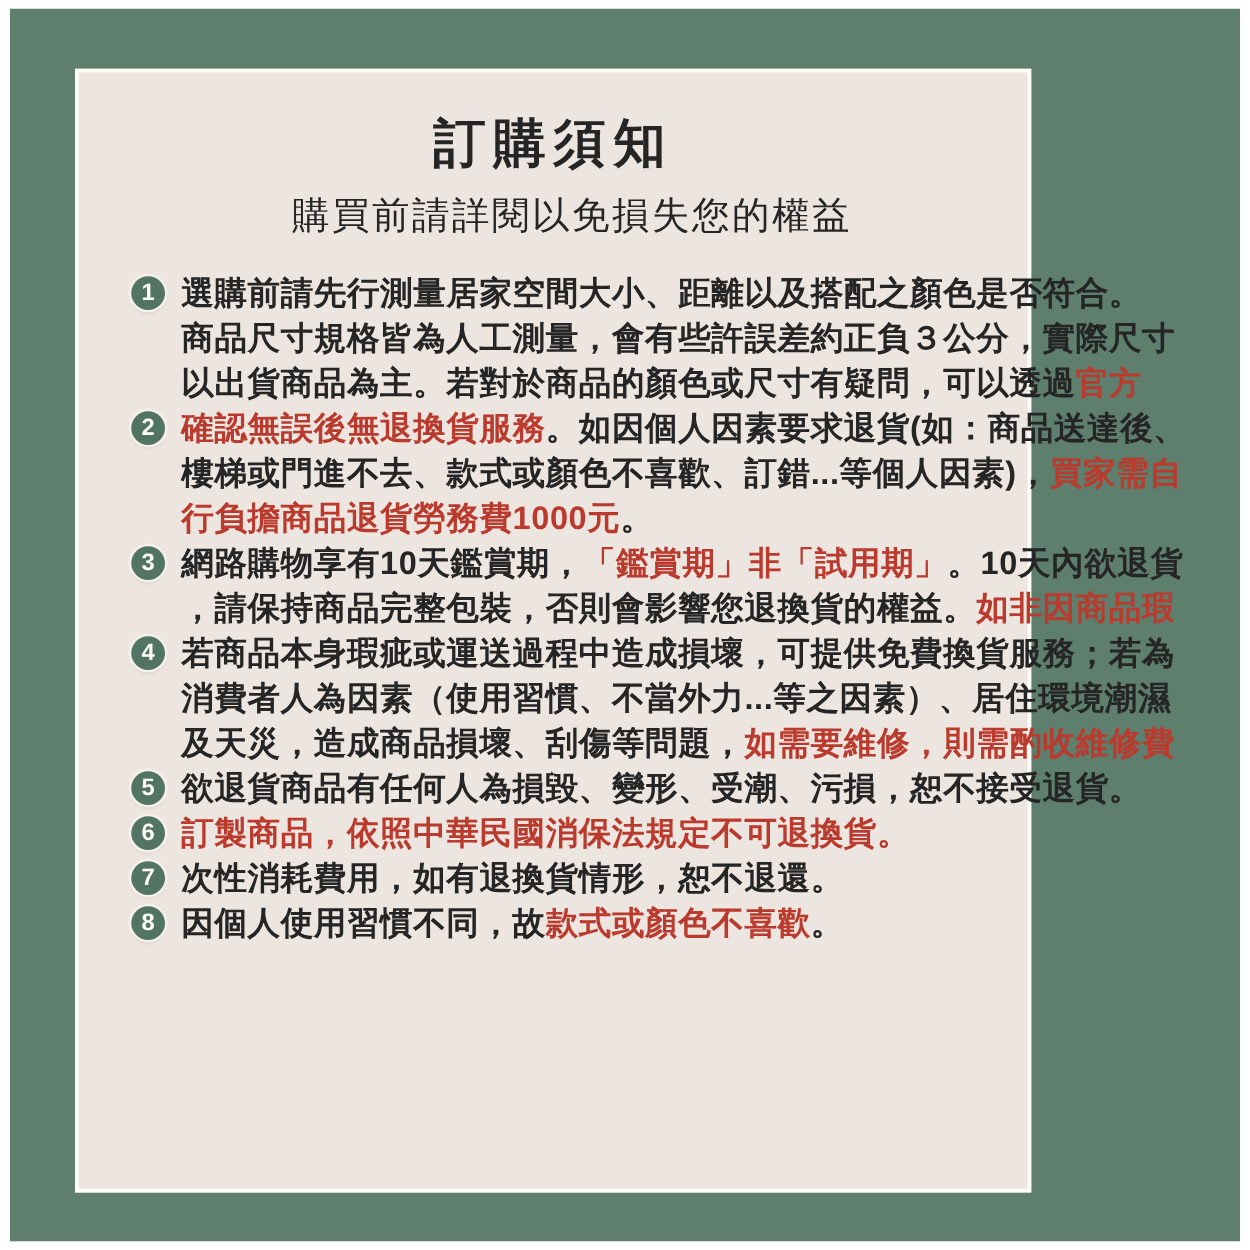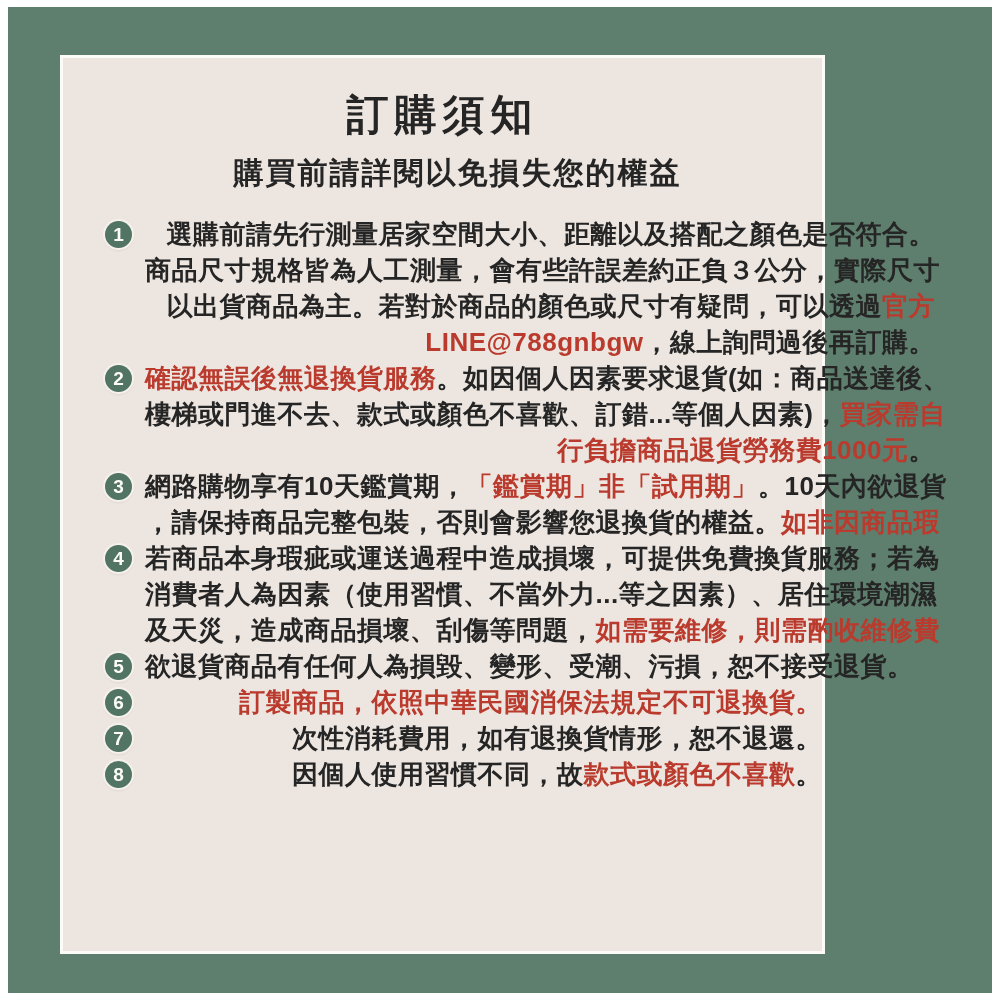--- a/index.html
+++ b/index.html
@@ -25,56 +25,55 @@
     box-sizing:border-box;background:var(--card-cream);
     border:3px solid var(--edge-white);
   }
   .title{
     margin:33px 0 0 0;text-align:center;
     font-size:42px;line-height:48px;font-weight:700;
     letter-spacing:6px;color:var(--ink);
   }
   .subtitle{
     margin:16px 0 0 18px;text-align:center;
-    font-size:30px;line-height:36px;font-weight:700;
+    font-size:30px;line-height:36px;font-weight:400;
     letter-spacing:2px;color:var(--ink);padding-left:12px;
   }
   .list{
     margin:25px 0 0 42px;
   }
   .item{display:flex;align-items:flex-start;}
   .badge{
     flex:0 0 27px;width:27px;height:27px;margin:5px 13px 0 0;
     border-radius:50%;background:var(--badge-green);
     color:var(--edge-white);font-size:19px;font-weight:700;
     display:flex;align-items:center;justify-content:center;
     box-shadow:0 0 0 2px #F6F1EB, 0 2px 3px rgba(0,0,0,.14);
   }
-  .itembody{width:790px;text-align:right;}
+  .itembody{width:790px;}
   .line{
     font-size:26px;line-height:36px;font-weight:700;
     color:var(--ink);white-space:nowrap;letter-spacing:0.5px;
   }
   .red{color:var(--accent-red);margin-top:24px;}
 </style>
 </head>
 <body>
 
 <div class="frame">
   <div class="card">
     <div class="title">訂購須知</div>
     <div class="subtitle">購買前請詳閱以免損失您的權益</div>
     <div class="list">
         <div class="item">
           <div class="badge">1</div>
           <div class="itembody">
             <div class="line"><span>選購前請先行測量居家空間大小、距離以及搭配之顏色是否符合。</span></div>
             <div class="line"><span>商品尺寸規格皆為人工測量，會有些許誤差約正負３公分，實際尺寸</span></div>
             <div class="line"><span>以出貨商品為主。若對於商品的顏色或尺寸有疑問，可以透過</span><span class="red">官方</span></div>
-            <div class="line"><span class="red">LINE@788gnbgw</span><span>，線上詢問過後再訂購。</span></div>
           </div>
         </div>
         <div class="item">
           <div class="badge">2</div>
           <div class="itembody">
             <div class="line"><span class="red">確認無誤後無退換貨服務</span><span>。如因個人因素要求退貨(如：商品送達後、</span></div>
             <div class="line"><span>樓梯或門進不去、款式或顏色不喜歡、訂錯...等個人因素)，</span><span class="red">買家需自</span></div>
             <div class="line"><span class="red">行負擔商品退貨勞務費1000元</span><span>。</span></div>
           </div>
         </div>

